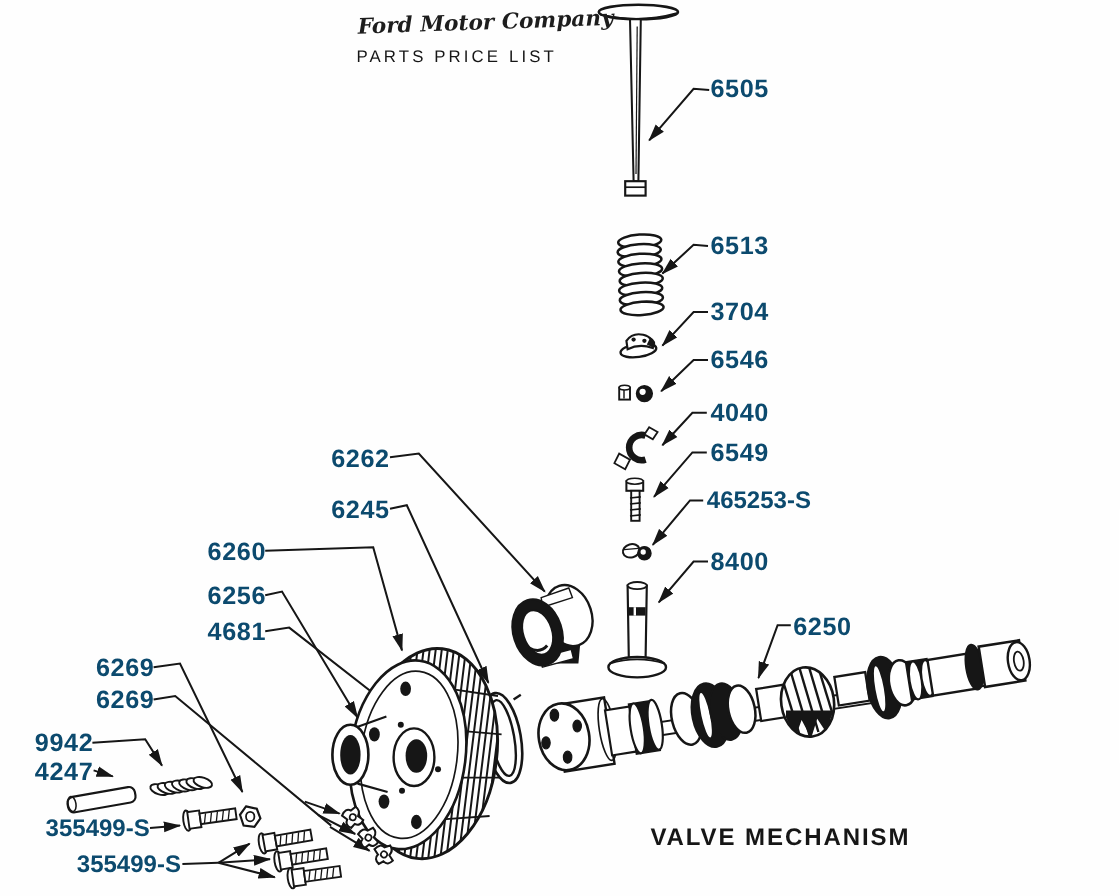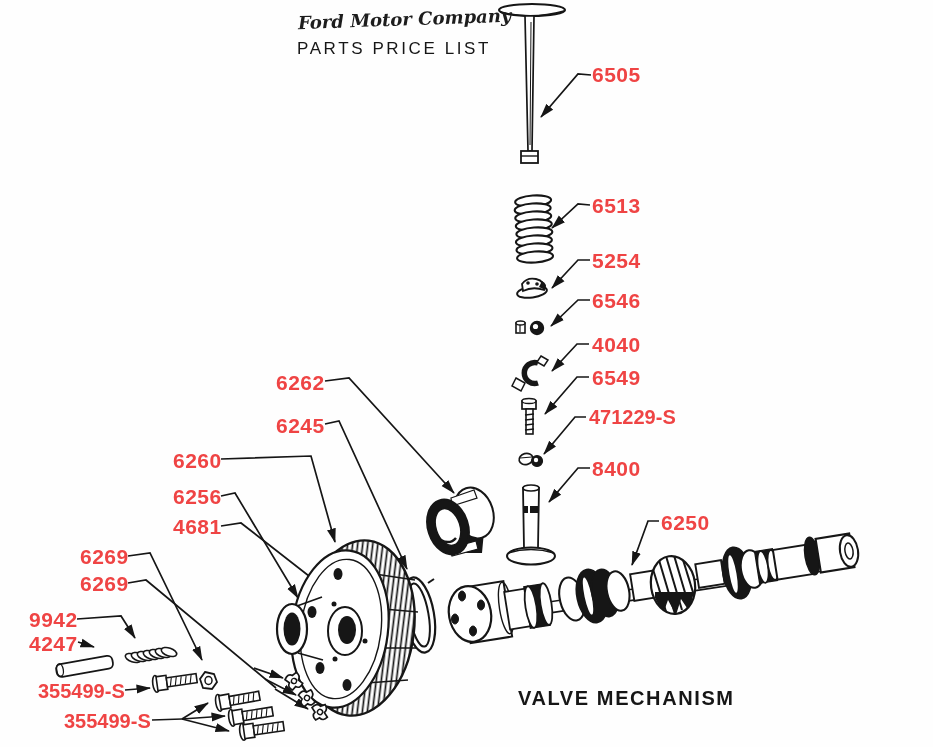--- a/index.html
+++ b/index.html
@@ -1,27 +1,27 @@
 <!DOCTYPE html>
 <html><head>
 <meta charset="utf-8">
 <style>
   html,body{margin:0;padding:0;background:#ffffff;}
   #page{position:relative;width:933px;height:747px;background:#fefefe;overflow:hidden;
         font-family:"Liberation Sans",sans-serif;color:#161616;}
   svg{position:absolute;left:0;top:0;}
   .lbl{position:absolute;font-size:21px;font-weight:700;letter-spacing:.5px;white-space:nowrap;
-       font-family:"Liberation Sans",sans-serif;color:#ef4444;line-height:1;}
+       font-family:"Liberation Sans",sans-serif;color:#0c4a6e;line-height:1;}
   .lbl.small{font-size:20px;letter-spacing:0;}
   .brand{position:absolute;left:298px;top:9px;width:180px;text-align:center;
          font-family:"DejaVu Serif",serif;font-style:italic;font-weight:700;font-size:18px;
          transform:rotate(-2deg);color:#1d1d1d;white-space:nowrap;}
-  .subtitle{position:absolute;left:297px;top:39px;font-size:17px;font-weight:500;
+  .subtitle{position:absolute;left:297px;top:39px;font-size:14px;font-weight:500;
             letter-spacing:2.6px;color:#161616;white-space:nowrap;text-align:right;}
-  .caption{position:absolute;left:518px;top:687px;font-size:20px;font-weight:700;
+  .caption{position:absolute;left:542px;top:687px;font-size:20px;font-weight:700;
            letter-spacing:1.6px;color:#161616;white-space:nowrap;}
 </style>
 </head>
 <body>
 
 <div id="page">
 
 <svg width="933" height="747" viewBox="0 0 933 747">
   <defs>
     <marker id="ah" markerWidth="15" markerHeight="10" refX="13.5" refY="5" orient="auto" markerUnits="userSpaceOnUse">
@@ -288,25 +288,25 @@
     <ellipse cx="849" cy="551" rx="9" ry="16" transform="rotate(-9 849 551)" stroke-width="2"></ellipse>
     <ellipse cx="849" cy="551" rx="4" ry="8" transform="rotate(-9 849 551)" fill="none" stroke-width="1.5"></ellipse>
   </g>
 </svg>
 
 <div class="brand">Ford Motor Company</div>
 <div class="subtitle">PARTS PRICE LIST</div>
 
 <div class="lbl" style="left:592px;top:64px">6505</div>
 <div class="lbl" style="left:592px;top:195px">6513</div>
-<div class="lbl" style="left:592px;top:250px">5254</div>
+<div class="lbl" style="left:592px;top:250px">3704</div>
 <div class="lbl" style="left:592px;top:290px">6546</div>
 <div class="lbl" style="left:592px;top:334px">4040</div>
 <div class="lbl" style="left:592px;top:367px">6549</div>
-<div class="lbl small" style="left:589px;top:407px">471229-S</div>
+<div class="lbl small" style="left:589px;top:407px">465253-S</div>
 <div class="lbl" style="left:592px;top:458px">8400</div>
 <div class="lbl" style="left:661px;top:512px">6250</div>
 <div class="lbl" style="left:276px;top:372px">6262</div>
 <div class="lbl" style="left:276px;top:415px">6245</div>
 <div class="lbl" style="left:173px;top:450px">6260</div>
 <div class="lbl" style="left:173px;top:486px">6256</div>
 <div class="lbl" style="left:173px;top:516px">4681</div>
 <div class="lbl" style="left:80px;top:546px">6269</div>
 <div class="lbl" style="left:80px;top:573px">6269</div>
 <div class="lbl" style="left:29px;top:609px">9942</div>

